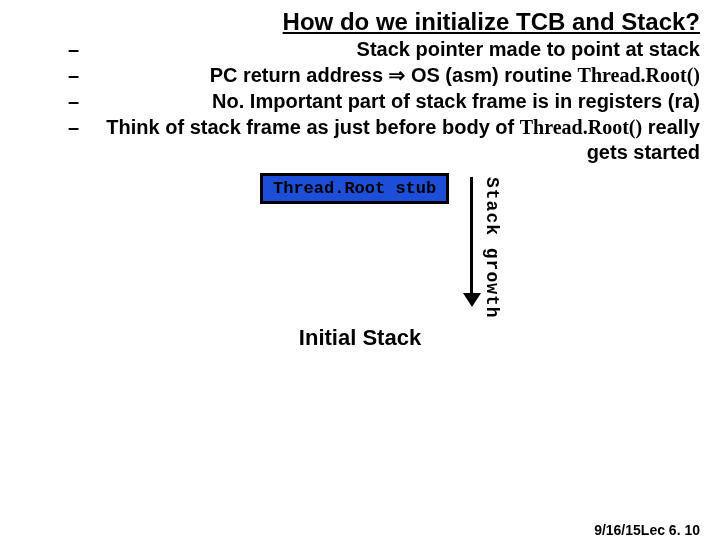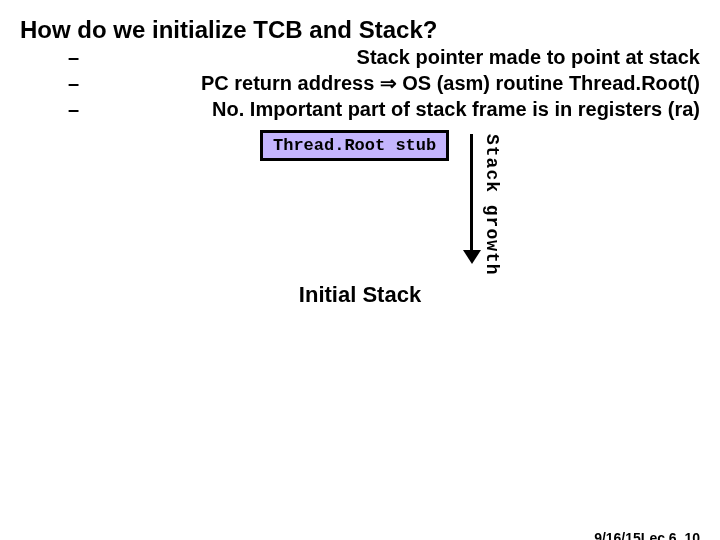--- a/index.html
+++ b/index.html
@@ -1,44 +1,47 @@
 <!DOCTYPE html>
 <html><head>
 <meta charset="utf-8">
 <style>
   * { margin: 0; padding: 0; box-sizing: border-box; }
   html, body { width: 720px; height: 540px; background: #fff; font-family: "Comic Sans MS", "Comic Sans", cursive, sans-serif; color: #000; }
   .slide { width: 720px; height: 540px; position: relative; padding: 0 20px; }
-  .title { text-align: left; font-size: 24px; font-weight: bold; margin-top: 16px; }
+  .title { text-align: right; font-size: 24px; font-weight: bold; margin-top: 8px; text-decoration: underline; }
   .bullet1 { font-size: 22px; margin-left: 18px; margin-top: 2px; position: relative; padding-left: 18px; }
   .bullet1::before { content: "•"; position: absolute; left: 0; top: 0; font-size: 22px; }
   .dash { font-size: 20px; font-weight: bold; margin-left: 48px; padding-left: 16px; position: relative; line-height: 1.25; margin-top: 1px; text-align: right; }
   .dash::before { content: "–"; position: absolute; left: 0; top: 0; font-weight: bold; }
-  .mono { font-family: Liberation Sans, sans-serif; margin-top: 22px; }
+  .mono { font-family: Liberation Serif, serif; margin-top: 22px; }
   .diagram { width: 100%; text-align: center; margin-top: 8px; position: relative; height: 150px; }
-  .box { display: inline-block; border: 3px solid #000; background: #c4b5fd; color: #000; font-family: "Courier New", monospace; font-weight: bold; font-size: 17px; padding: 3px 10px; position: absolute; left: 240px; top: 0; }
+  .box { display: inline-block; border: 3px solid #000; background: #1d4ed8; color: #000; font-family: "Courier New", monospace; font-weight: bold; font-size: 17px; padding: 3px 10px; position: absolute; left: 240px; top: 0; }
   .arrow-container { position: absolute; left: 440px; top: 4px; height: 130px; width: 24px; }
   .arrow-line { position: absolute; left: 10px; top: 0; width: 3px; height: 118px; background: #000; }
   .arrow-head { position: absolute; left: 3px; bottom: 0; width: 0; height: 0; border-left: 9px solid transparent; border-right: 9px solid transparent; border-top: 14px solid #000; }
   .vlabel { position: absolute; left: 462px; top: 4px; font-family: "Courier New", monospace; font-weight: bold; font-size: 18px; writing-mode: vertical-rl; text-orientation: mixed; letter-spacing: 1px; }
   .caption { font-size: 22px; font-weight: bold; text-align: center; margin-top: 2px; }
   .footer { position: absolute; bottom: 10px; left: 20px; right: 20px; font-size: 14px; font-weight: bold; display: flex; justify-content: flex-end; }
 </style>
 </head>
 <body>
 
 <div class="slide">
   <div class="title">How do we initialize TCB and Stack?</div>
 
   <div class="dash">Stack pointer made to point at stack</div>
   <div class="dash">
     <span>PC return address </span><span>⇒</span><span> OS (asm) routine </span><span class="mono">Thread.Root()</span>
   </div>
 
   <div class="dash">No. Important part of stack frame is in registers (ra)</div>
+  <div class="dash">
+    <span>Think of stack frame as just before body of </span><span class="mono">Thread.Root()</span><span> really gets started</span>
+  </div>
 
   <div class="diagram">
     <div class="box">Thread.Root stub</div>
     <div class="arrow-container">
       <div class="arrow-line"></div>
       <div class="arrow-head"></div>
     </div>
     <div class="vlabel">Stack growth</div>
   </div>
   <div class="caption">Initial Stack</div>

